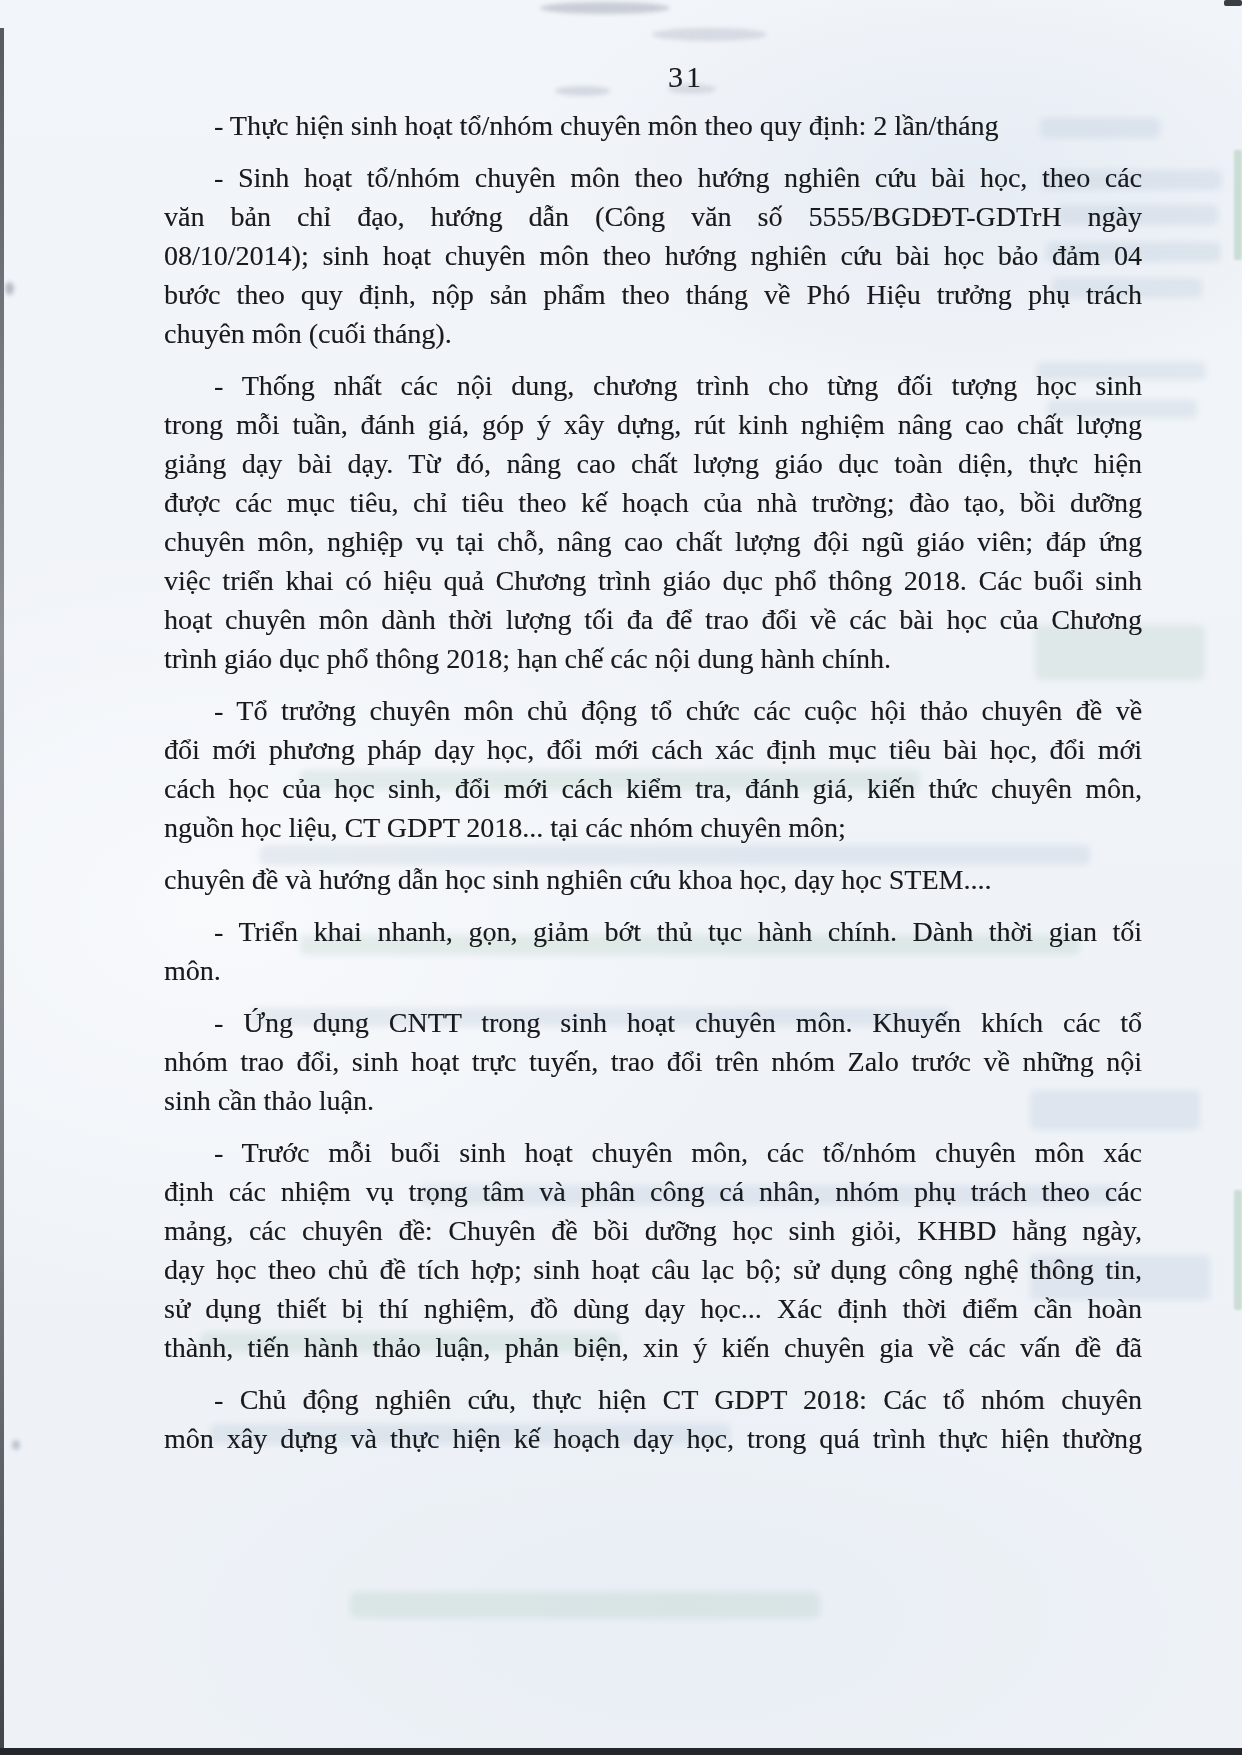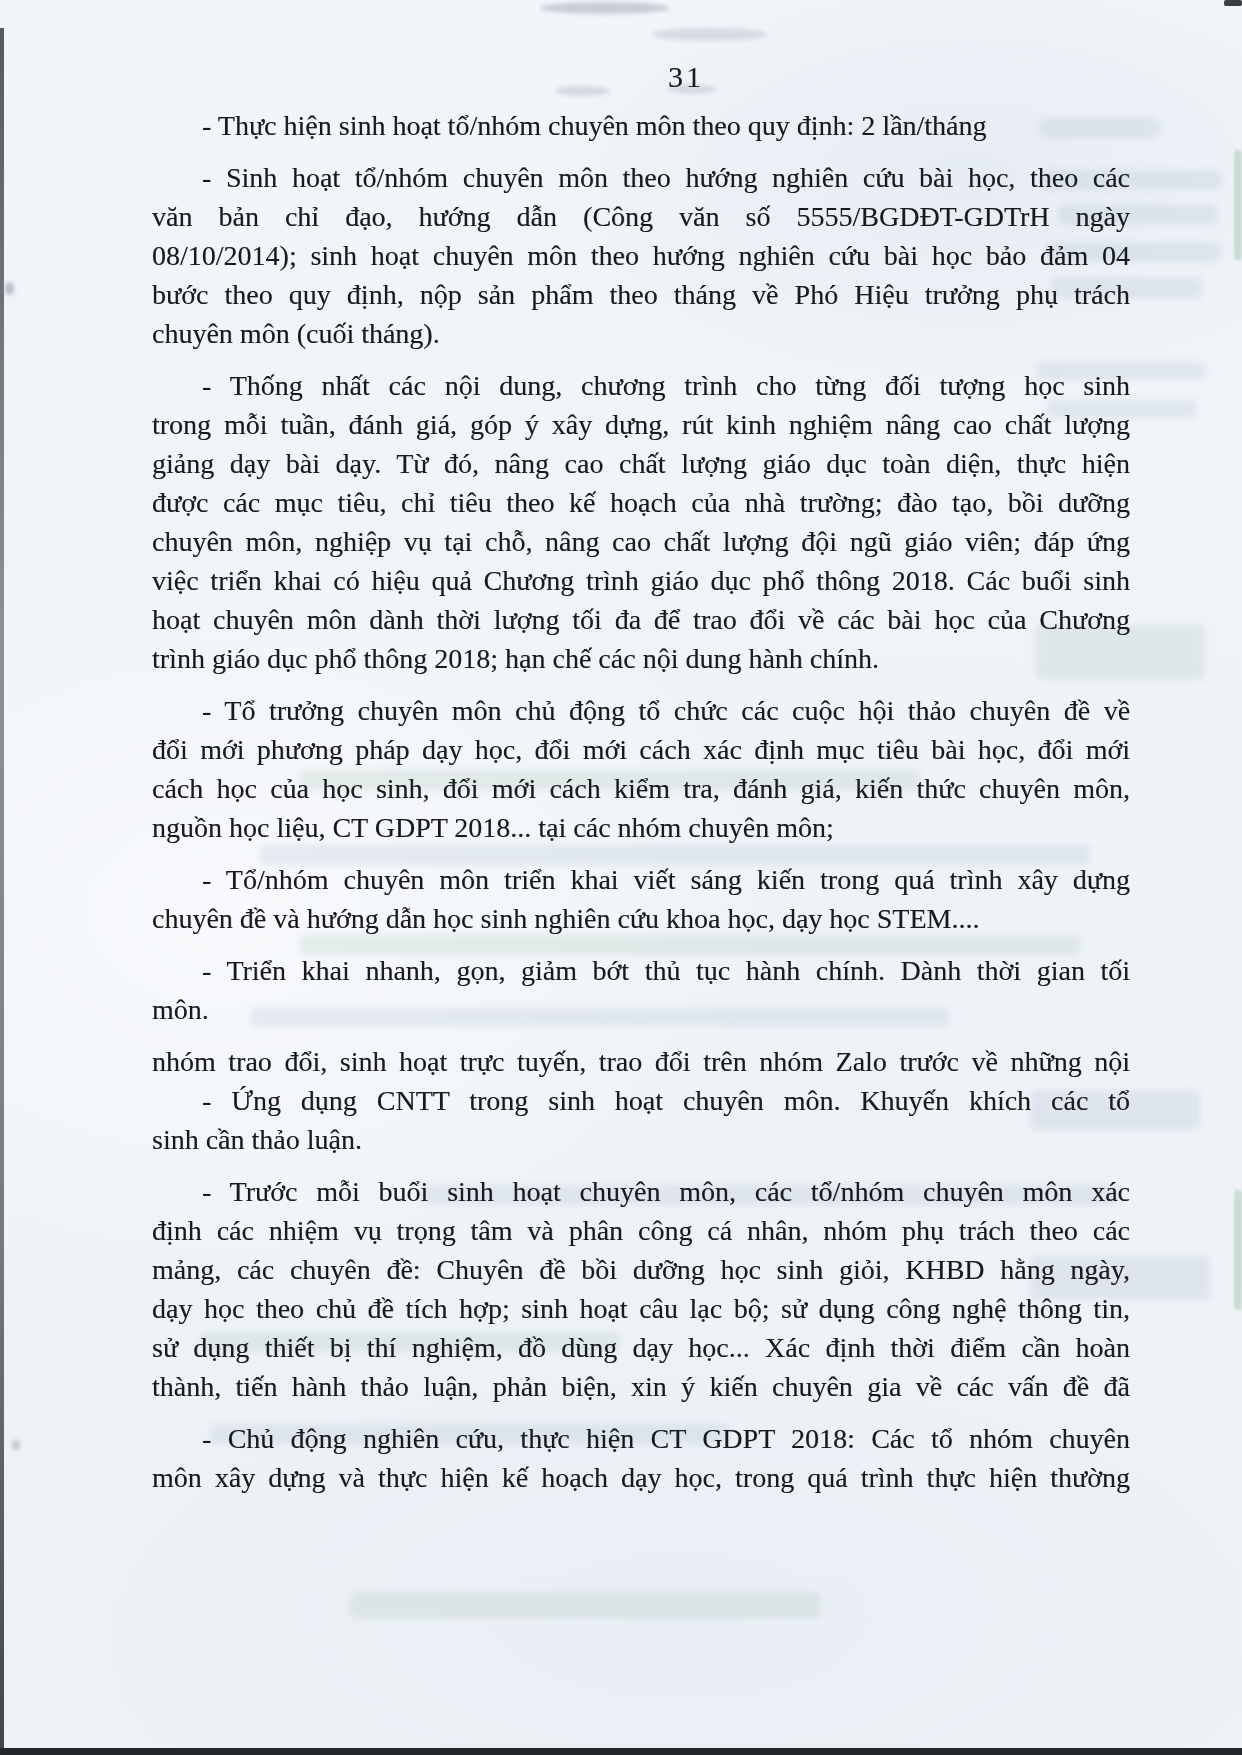--- a/index.html
+++ b/index.html
@@ -15,21 +15,21 @@
       radial-gradient(ellipse 800px 560px at 18% 52%, rgba(255,255,255,.55), transparent 72%),
       radial-gradient(ellipse 900px 400px at 55% 92%, rgba(223,231,240,.35), transparent 75%),
       linear-gradient(180deg,#f2f5f9 0%,#eff3f8 55%,#eef2f7 100%);
   }
   .page-number{
     position:absolute;left:668px;top:60px;
     font-size:30px;color:#1b1c1f;letter-spacing:3px;
     text-shadow:0.3px 0.3px 0.6px rgba(20,20,25,.35);
   }
   .doc{
-    position:absolute;left:152px;top:106px;width:978px;
+    position:absolute;left:164px;top:106px;width:978px;
     font-size:28px;line-height:39px;color:#191a1c;
     text-shadow:0.3px 0.3px 0.6px rgba(20,20,25,.38);
   }
   .para{margin:0 0 13px 0;}
   .line{white-space:nowrap;height:39px;}
   .line.indent{padding-left:50px;}
   
   .art{position:absolute;pointer-events:none;}
   .edge-left{left:0;top:28px;width:4px;height:1727px;
     background:linear-gradient(180deg,rgba(42,47,55,.78),rgba(42,47,55,.5) 35%,rgba(42,47,55,.62) 70%,rgba(35,39,45,.85));}
@@ -98,30 +98,29 @@
         <div class="line"><span style="word-spacing: 5.81px;">hoạt chuyên môn dành thời lượng tối đa để trao đổi về các bài học của Chương</span></div>
         <div class="line"><span>trình giáo dục phổ thông 2018; hạn chế các nội dung hành chính.</span></div>
       </div>
       <div class="para">
         <div class="line indent"><span style="word-spacing: 6.49px;">- Tổ trưởng chuyên môn chủ động tổ chức các cuộc hội thảo chuyên đề về</span></div>
         <div class="line"><span style="word-spacing: 5.35px;">đổi mới phương pháp dạy học, đổi mới cách xác định mục tiêu bài học, đổi mới</span></div>
         <div class="line"><span style="word-spacing: 6.23px;">cách học của học sinh, đổi mới cách kiểm tra, đánh giá, kiến thức chuyên môn,</span></div>
         <div class="line"><span>nguồn học liệu, CT GDPT 2018... tại các nhóm chuyên môn;</span></div>
       </div>
       <div class="para">
-        <div class="line indent"><span style="word-spacing: 7.99px;">- Tổ/nhóm chuyên môn triển khai viết sáng kiến trong quá trình xây dựng</span></div>
         <div class="line"><span>chuyên đề và hướng dẫn học sinh nghiên cứu khoa học, dạy học STEM....</span></div>
       </div>
       <div class="para">
         <div class="line indent"><span style="word-spacing: 8.57px;">- Triển khai nhanh, gọn, giảm bớt thủ tục hành chính. Dành thời gian tối</span></div>
         <div class="line"><span>môn.</span></div>
       </div>
       <div class="para">
+        <div class="line indent"><span style="word-spacing: 12.9px;">- Ứng dụng CNTT trong sinh hoạt chuyên môn. Khuyến khích các tổ</span></div>
         <div class="line"><span style="word-spacing: 5.55px;">nhóm trao đổi, sinh hoạt trực tuyến, trao đổi trên nhóm Zalo trước về những nội</span></div>
-        <div class="line indent"><span style="word-spacing: 12.9px;">- Ứng dụng CNTT trong sinh hoạt chuyên môn. Khuyến khích các tổ</span></div>
         <div class="line"><span>sinh cần thảo luận.</span></div>
       </div>
       <div class="para">
         <div class="line indent"><span style="word-spacing: 11.78px;">- Trước mỗi buổi sinh hoạt chuyên môn, các tổ/nhóm chuyên môn xác</span></div>
         <div class="line"><span style="word-spacing: 7.87px;">định các nhiệm vụ trọng tâm và phân công cá nhân, nhóm phụ trách theo các</span></div>
         <div class="line"><span style="word-spacing: 8.7px;">mảng, các chuyên đề: Chuyên đề bồi dưỡng học sinh giỏi, KHBD hằng ngày,</span></div>
         <div class="line"><span style="word-spacing: 4.53px;">dạy học theo chủ đề tích hợp; sinh hoạt câu lạc bộ; sử dụng công nghệ thông tin,</span></div>
         <div class="line"><span style="word-spacing: 8.3px;">sử dụng thiết bị thí nghiệm, đồ dùng dạy học... Xác định thời điểm cần hoàn</span></div>
         <div class="line"><span style="word-spacing: 7.33px;">thành, tiến hành thảo luận, phản biện, xin ý kiến chuyên gia về các vấn đề đã</span></div>
       </div>

